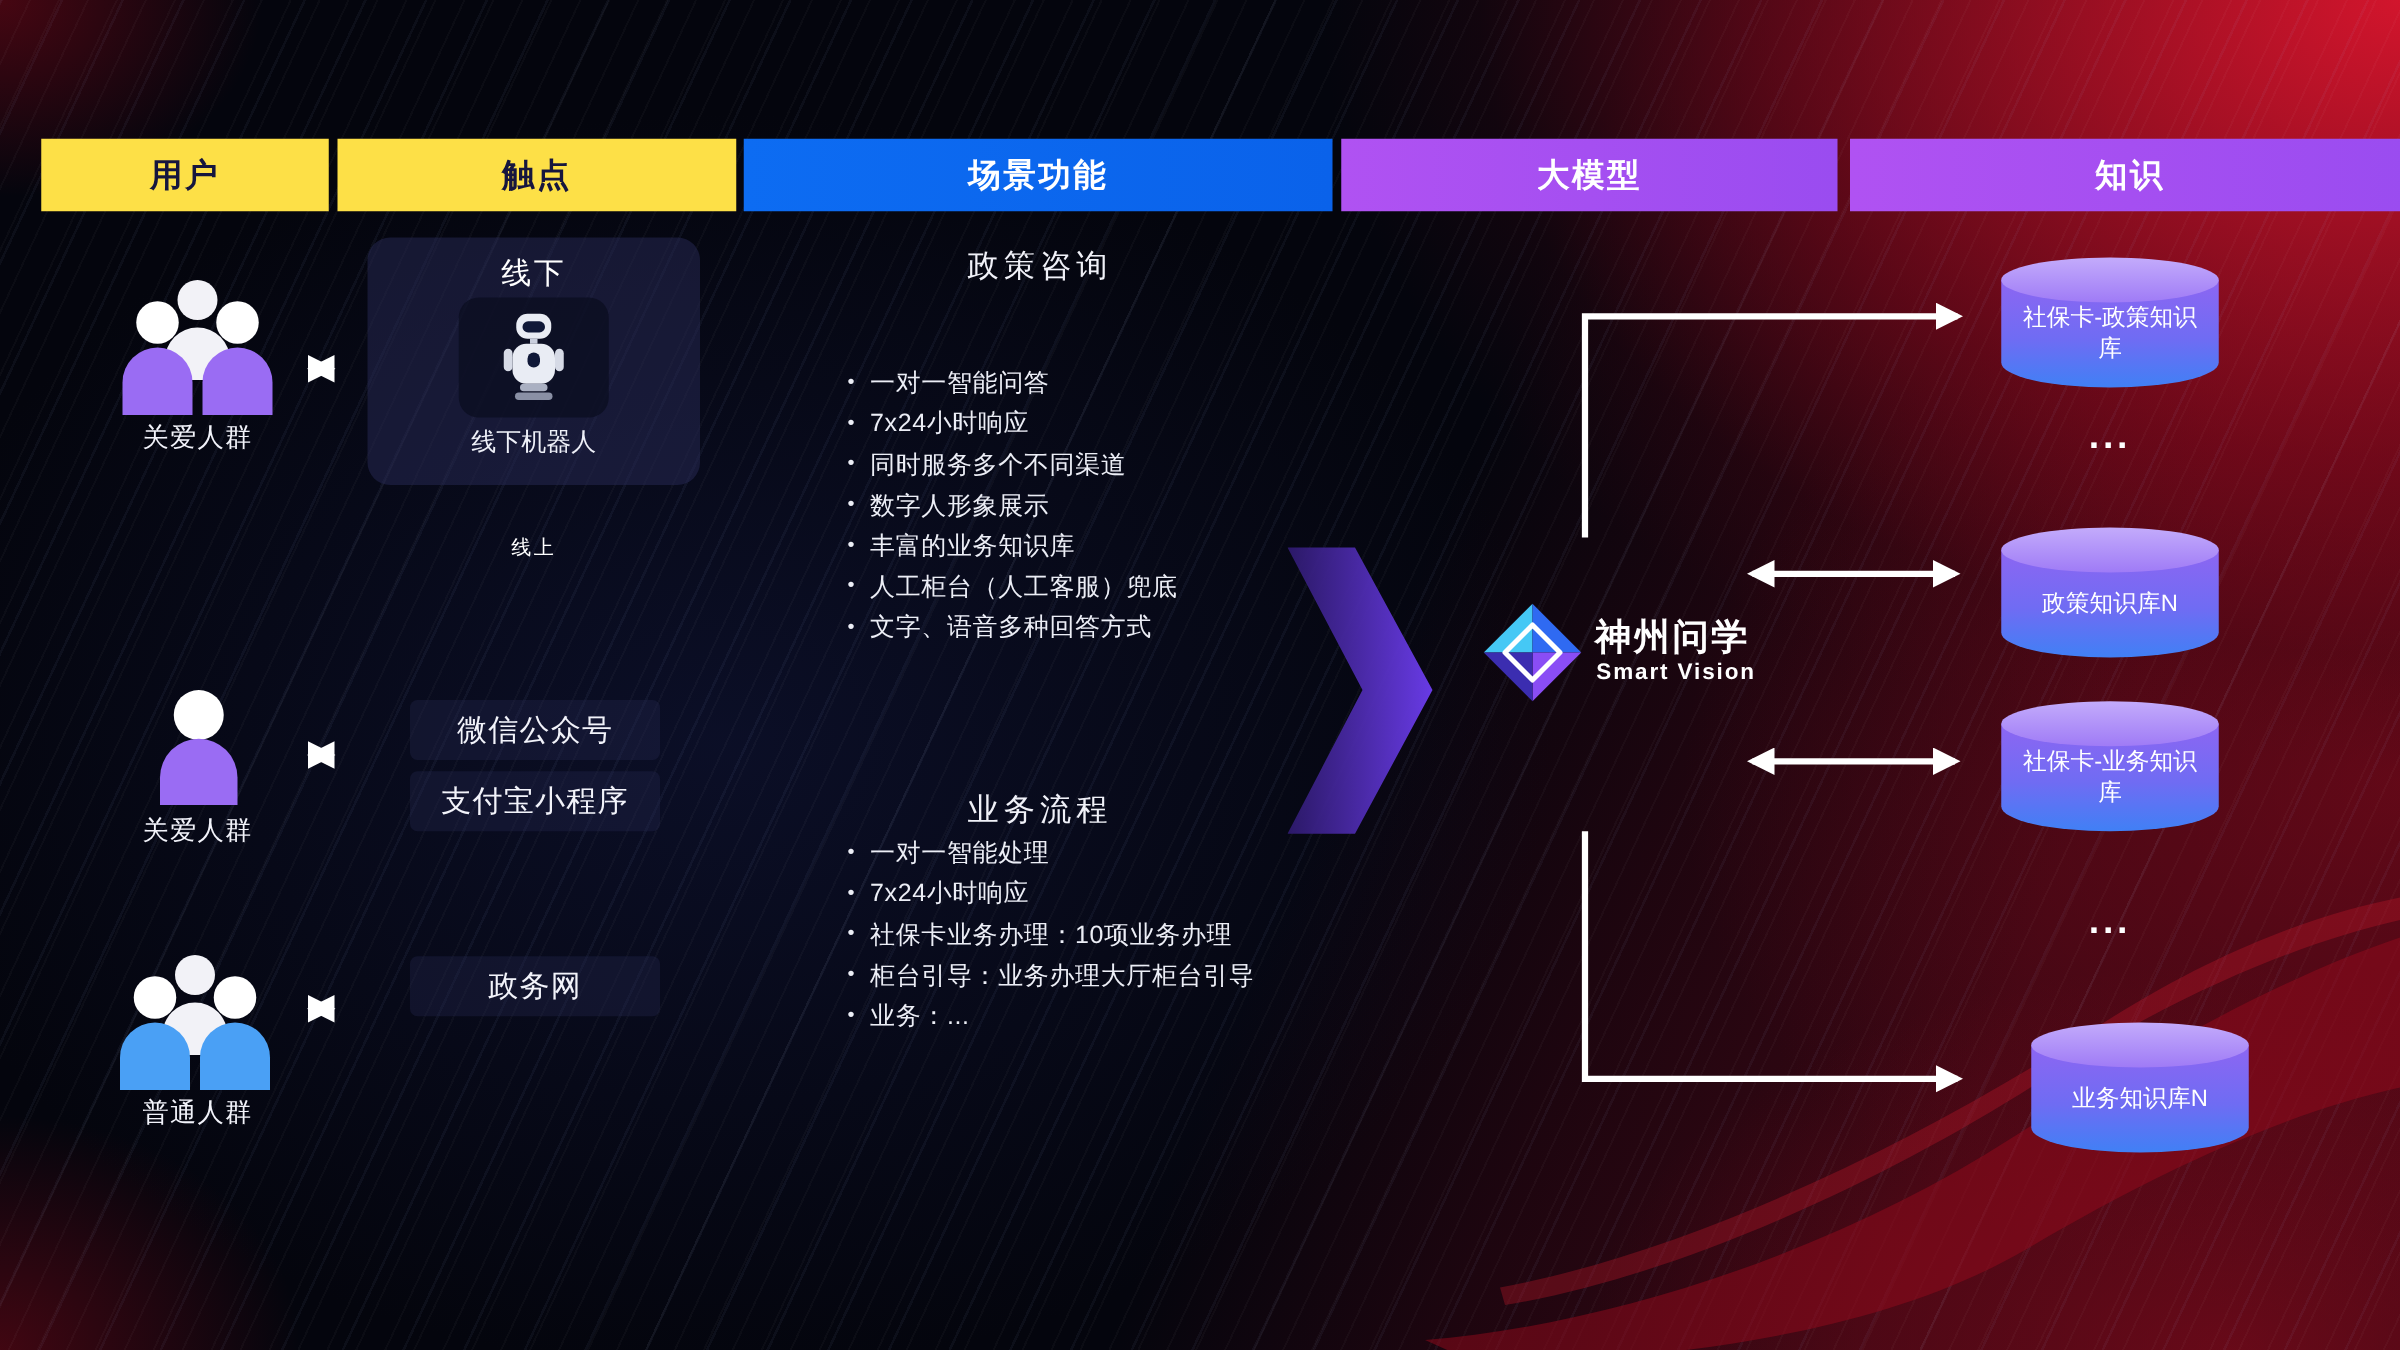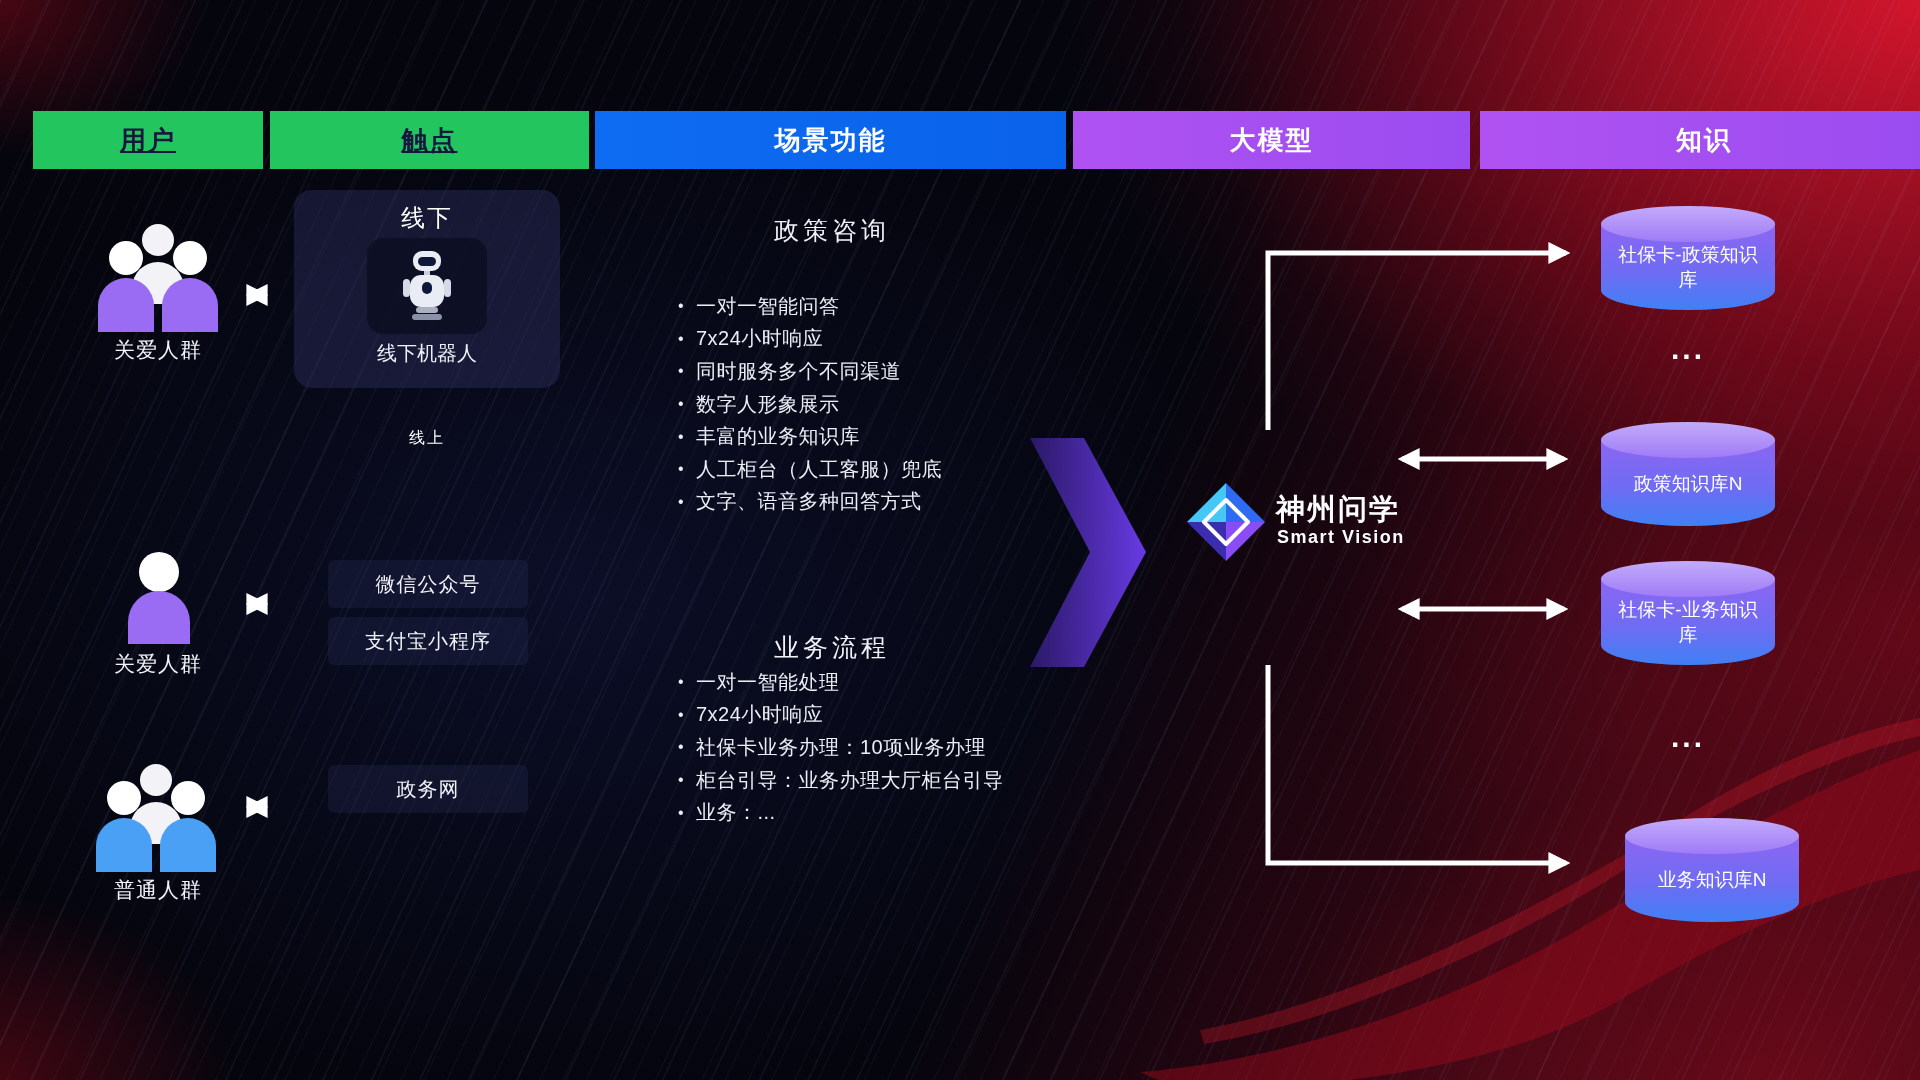--- a/index.html
+++ b/index.html
@@ -26,21 +26,21 @@
       repeating-linear-gradient(115deg, rgba(170,195,255,0.05) 0 2px, transparent 2px 44px),
       repeating-linear-gradient(115deg, rgba(255,255,255,0.028) 0 1.5px, transparent 1.5px 21px);
   }
   .swoosh { position:absolute; z-index:1; }
   
   .hdr {
     position:absolute; top:111px; height:58px; z-index:2;
     display:flex; align-items:center; justify-content:center;
     font-size:26px; font-weight:700; letter-spacing:2px;
   }
-  .hdr-white { background:#22c55e; color:#16163e;text-decoration:underline; }
+  .hdr-white { background:#fde047; color:#16163e; }
   .hdr-blue  { background:linear-gradient(90deg,#0d6cf2,#0a62ea); color:#fff; }
   .hdr-purple{ background:linear-gradient(90deg,#b052f2,#9a4cf0); color:#fff; }
   #hdr-users        { left:33px;   width:230px; }
   #hdr-touchpoints  { left:270px;  width:319px; }
   #hdr-scenarios    { left:595px;  width:471px; }
   #hdr-model        { left:1073px; width:397px; }
   #hdr-knowledge    { left:1480px; width:448px; }
   
   .user-icon { position:absolute; z-index:2; }
   .user-label {
@@ -57,29 +57,29 @@
     position:absolute; left:73px; top:48px; width:120px; height:96px;
     background:rgba(10,12,30,0.72); border-radius:16px;
     display:flex; align-items:center; justify-content:center;
   }
   .offline-robot-label { position:absolute; top:150px; left:0; width:100%; text-align:center; font-size:20px; color:#eef0f8; }
   .online-title { position:absolute; left:294px; top:428px; width:266px; height:28px; text-align:center; font-size:16px; letter-spacing:2px; color:#fff; z-index:2; }
   .channel-chip {
     position:absolute; left:328px; width:200px; height:48px; z-index:2;
     background:rgba(38,40,80,0.35); border-radius:6px;
     display:flex; align-items:center; justify-content:center;
-    font-size:20px; color:#f2f3fa; letter-spacing:1px;
+    font-size:24px; color:#f2f3fa; letter-spacing:1px;
   }
   #chip-0 { top:560px; } #chip-1 { top:617px; } #chip-2 { top:765px; } #chip-3 { top:824px; }
   
   .scenario-title {
     position:absolute; left:692px; width:280px; height:30px; z-index:2;
     text-align:center; font-size:25px; color:#f0f1f8; letter-spacing:4px;
   }
-  #scenario-title-0 { top:214px; } #scenario-title-1 { top:631px; }
+  #scenario-title-0 { top:196px; } #scenario-title-1 { top:631px; }
   .scenario-list { position:absolute; left:676px; width:420px; margin:0; padding:0; list-style:none; z-index:2; }
   #scenario-list-0 { top:290px; } #scenario-list-1 { top:666px; }
   .scenario-list li {
     position:relative; height:32.6px; display:flex; align-items:center;
     padding-left:20px; font-size:20px; color:#eceef6; letter-spacing:0.5px; white-space:nowrap;
   }
   .scenario-list li::before { content:"•"; position:absolute; left:2px; font-size:16px; color:#eceef6; }
   
   .big-arrow { position:absolute; left:1030px; top:430px; z-index:2; }
   .model-logo { position:absolute; left:1184px; top:480px; z-index:3; }

